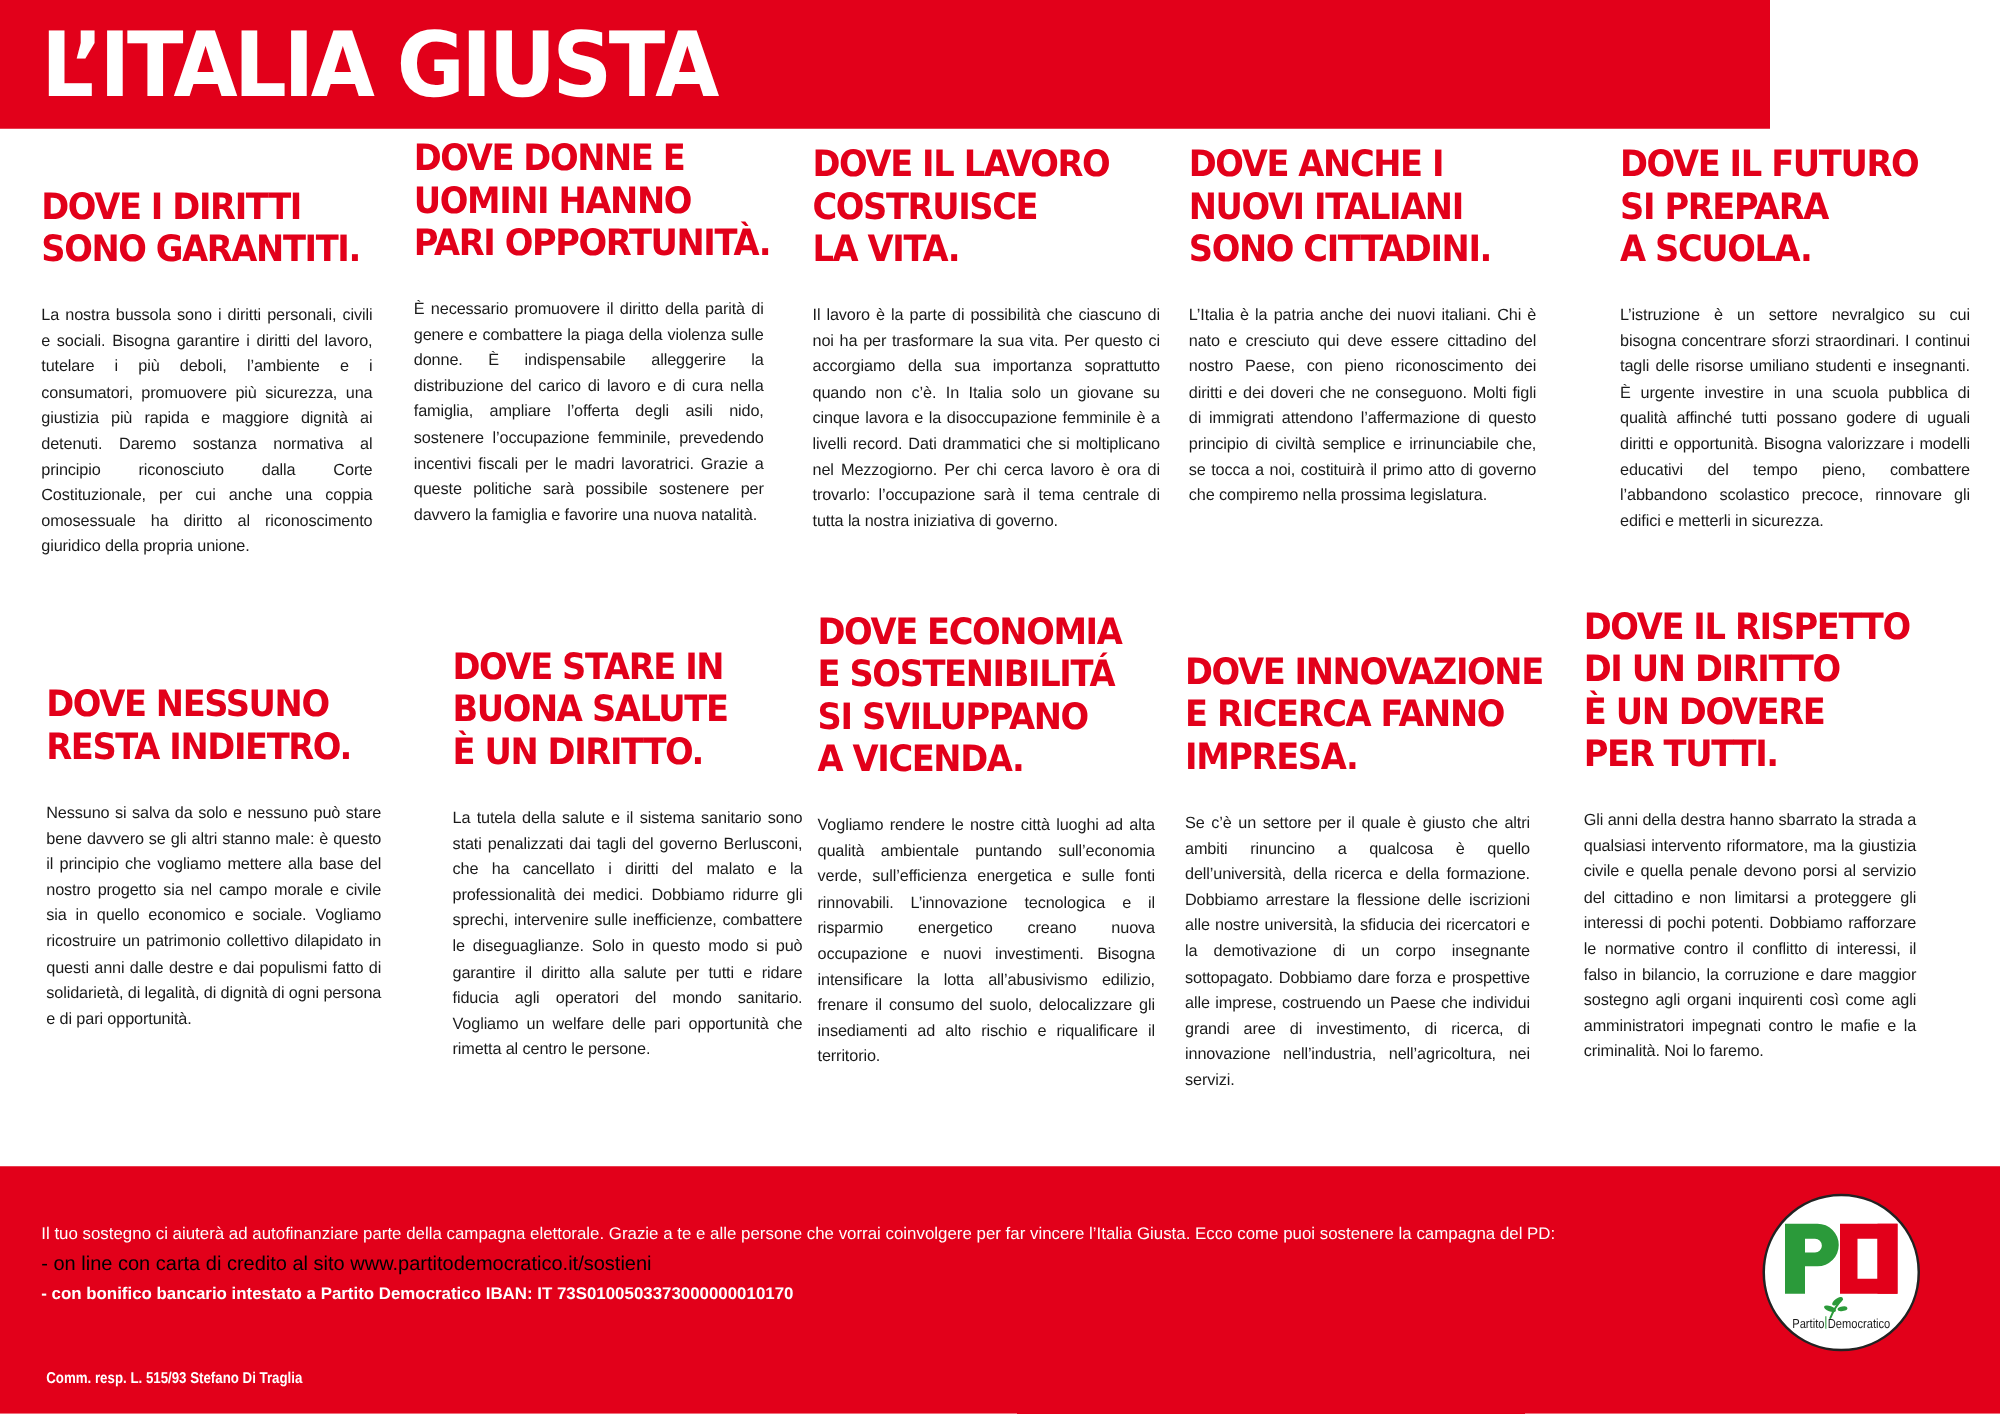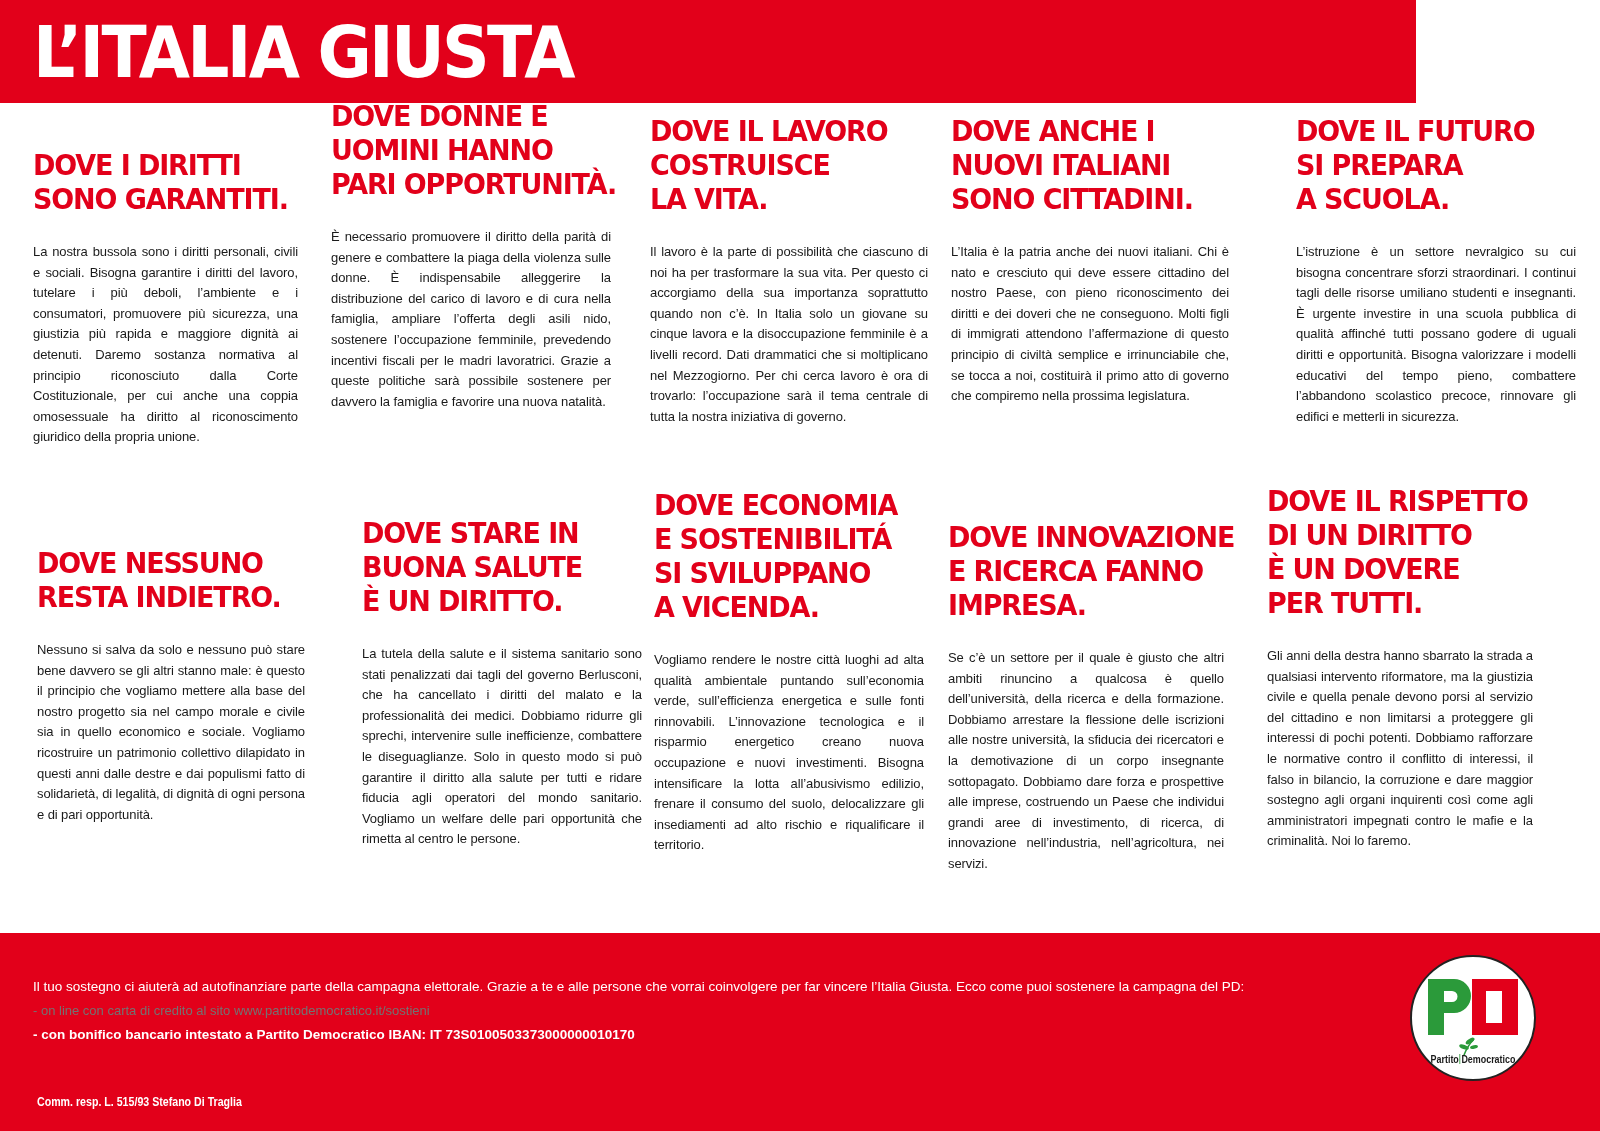--- a/index.html
+++ b/index.html
@@ -3,35 +3,35 @@
 <meta charset="utf-8">
 <style>
   html, body { margin:0; padding:0; }
   body { width:1600px; height:1131px; background:#ffffff; position:relative; overflow:hidden; font-family:"Liberation Sans", sans-serif; }
   .header { position:absolute; left:0; top:0; width:1416px; height:103px; background:#e2001a; }
   .header h1 { position:absolute; left:33px; top:4px; margin:0; color:#fff; font-family:"DejaVu Sans", sans-serif; font-weight:bold; font-size:72px; letter-spacing:-3px; line-height:96px; transform:scaleX(0.92); transform-origin:left center; }
   .block { position:absolute; width:280px; }
   .block h2 { margin:0; color:#e2001a; font-family:"DejaVu Sans", sans-serif; font-weight:bold; font-size:29px; line-height:34px; letter-spacing:-1.2px; transform:scaleX(0.93); transform-origin:left top; white-space:nowrap; }
   .block p { margin:0; color:#1a1a1a; font-family:"Liberation Sans Narrow","Liberation Sans", sans-serif; font-size:13px; line-height:20.6px; text-align:justify; letter-spacing:-0.1px; }
   .footer { position:absolute; left:0; top:933px; width:1600px; height:198px; background:#e2001a; }
-  .logo { position:absolute; left:1410px; top:955px; width:126px; height:126px; border-radius:50%; background:#fff; border:2px solid #222; box-sizing:border-box; overflow:hidden;font-weight:bold; }
+  .logo { position:absolute; left:1410px; top:955px; width:126px; height:126px; border-radius:50%; background:#fff; border:2px solid #222; box-sizing:border-box; overflow:hidden; }
 </style>
 </head>
 <body>
 
 <div class="header">
   <h1>L’ITALIA GIUSTA</h1>
 </div>
 
 <div class="block" style="left:33px; top:148px;">
   <h2><span>DOVE I DIRITTI</span><br><span>SONO GARANTITI.</span></h2>
   <p style="margin-top:26px; width:265px;">La nostra bussola sono i diritti personali, civili e sociali. Bisogna garantire i diritti del lavoro, tutelare i più deboli, l’ambiente e i consumatori, promuovere più sicurezza, una giustizia più rapida e maggiore dignità ai detenuti. Daremo sostanza normativa al principio riconosciuto dalla Corte Costituzionale, per cui anche una coppia omosessuale ha diritto al riconoscimento giuridico della propria unione.</p>
 </div>
 
-<div class="block" style="left:331px; top:99px;">
+<div class="block" style="left:331px; top:109px;">
   <h2><span>DOVE DONNE E</span><br><span>UOMINI HANNO</span><br><span>PARI OPPORTUNITÀ.</span></h2>
   <p style="margin-top:26px; width:280px;">È necessario promuovere il diritto della parità di genere e combattere la piaga della violenza sulle donne. È indispensabile alleggerire la distribuzione del carico di lavoro e di cura nella famiglia, ampliare l’offerta degli asili nido, sostenere l’occupazione femminile, prevedendo incentivi fiscali per le madri lavoratrici. Grazie a queste politiche sarà possibile sostenere per davvero la famiglia e favorire una nuova natalità.</p>
 </div>
 
 <div class="block" style="left:650px; top:114px;">
   <h2><span>DOVE IL LAVORO</span><br><span>COSTRUISCE</span><br><span>LA VITA.</span></h2>
   <p style="margin-top:26px; width:278px;">Il lavoro è la parte di possibilità che ciascuno di noi ha per trasformare la sua vita. Per questo ci accorgiamo della sua importanza soprattutto quando non c’è. In Italia solo un giovane su cinque lavora e la disoccupazione femminile è a livelli record. Dati drammatici che si moltiplicano nel Mezzogiorno. Per chi cerca lavoro è ora di trovarlo: l’occupazione sarà il tema centrale di tutta la nostra iniziativa di governo.</p>
 </div>
 
 <div class="block" style="left:951px; top:114px;">
@@ -65,21 +65,21 @@
 </div>
 
 <div class="block" style="left:1267px; top:484px;">
   <h2><span>DOVE IL RISPETTO</span><br><span>DI UN DIRITTO</span><br><span>È UN DOVERE</span><br><span>PER TUTTI.</span></h2>
   <p style="margin-top:26px; width:266px;">Gli anni della destra hanno sbarrato la strada a qualsiasi intervento riformatore, ma la giustizia civile e quella penale devono porsi al servizio del cittadino e non limitarsi a proteggere gli interessi di pochi potenti. Dobbiamo rafforzare le normative contro il conflitto di interessi, il falso in bilancio, la corruzione e dare maggior sostegno agli organi inquirenti così come agli amministratori impegnati contro le mafie e la criminalità. Noi lo faremo.</p>
 </div>
 
 <div class="footer"></div>
 <div class="footer-text">
   <div class="line" style="position:absolute; left:33px; top:979px; color:#fff; font-size:13.5px; white-space:nowrap;">Il tuo sostegno ci aiuterà ad autofinanziare parte della campagna elettorale. Grazie a te e alle persone che vorrai coinvolgere per far vincere l’Italia Giusta. Ecco come puoi sostenere la campagna del PD:</div>
-  <div class="line" style="position:absolute; left:33px; top:1003px; color:#737373; font-size:13px; white-space:nowrap;">- on line con carta di credito al sito www.partitodemocratico.it/sostieni</div>
+  <div class="line" style="position:absolute; left:33px; top:1003px; color:#000000; font-size:16px; white-space:nowrap;">- on line con carta di credito al sito www.partitodemocratico.it/sostieni</div>
   <div class="line" style="position:absolute; left:33px; top:1027px; color:#fff; font-size:13.5px; white-space:nowrap;font-weight:bold;">- con bonifico bancario intestato a Partito Democratico IBAN: IT 73S0100503373000000010170</div>
   <div style="position:absolute; left:37px; top:1095px; color:#fff; font-weight:bold; font-size:12.5px; white-space:nowrap; transform:scaleX(0.85); transform-origin:left center;">Comm. resp. L. 515/93 Stefano Di Traglia</div>
 </div>
 
 <div class="logo">
   <svg width="122" height="122" viewBox="0 0 122 122">
 
     <path d="M16 22 h26 a17 17 0 0 1 0 34 h-10 v22 h-16 z M32 34 v11 h8 a5.5 5.5 0 0 0 0 -11 z" fill="#2b9a3a" fill-rule="evenodd"></path>
 
     <path d="M60 22 h30 a0 0 0 0 1 0 0 v0 h16 v56 h-46 z M74 34 v32 h16 v-32 z" fill="#e2001a" fill-rule="evenodd"></path>

